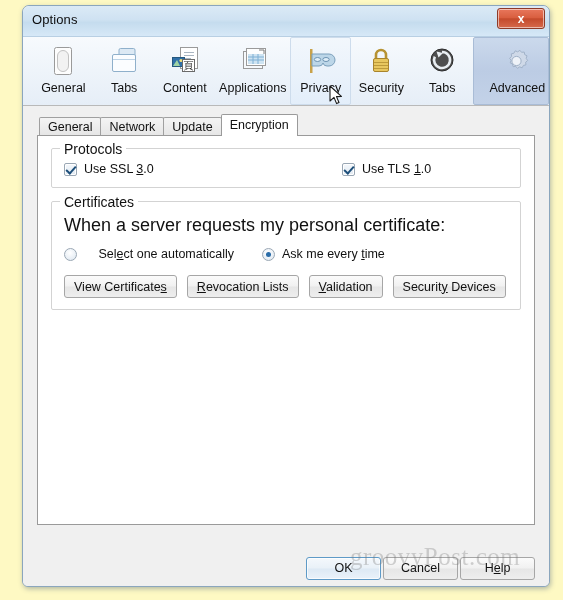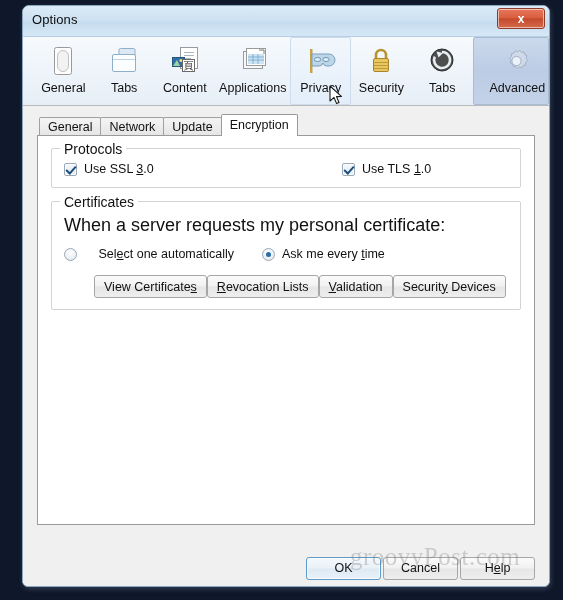--- a/index.html
+++ b/index.html
@@ -5,21 +5,21 @@
   html, body {
     margin: 0; padding: 0;
     width: 563px; height: 600px;
     background: #ffffff;
     font-family: "Liberation Sans", sans-serif;
     overflow: hidden;
   }
   #root {
     position: relative;
     width: 563px; height: 600px;
-    background: #0f172a;
+    background: #fef9c3;
   }
 
   
   .window {
     position: absolute;
     left: 22px; top: 5px;
     width: 528px; height: 582px;
     border: 1px solid #8ba6bd;
     border-radius: 7px 7px 6px 6px;
     background: #f0f0f0;
@@ -224,21 +224,21 @@
     color: #111;
     height: 23px;
     padding: 0 9px;
     background: linear-gradient(to bottom, #fbfbfb 0%, #f1f1f1 48%, #e6e6e6 52%, #eeeeee 100%);
     border: 1px solid #a6a6a6;
     border-radius: 3px;
     cursor: pointer;
     box-sizing: border-box;
     white-space: nowrap;
   }
-  .btn-row { display: flex; margin-top: 2px; margin-left: 30px; }
+  .btn-row { display: flex; gap: 10px; margin-top: 2px; }
   .u { text-decoration: underline; }
 
   
   .footer {
     position: relative;
     height: 38px;
     background: #f0f0f0;
     display: flex;
     justify-content: flex-end;
     align-items: center;

